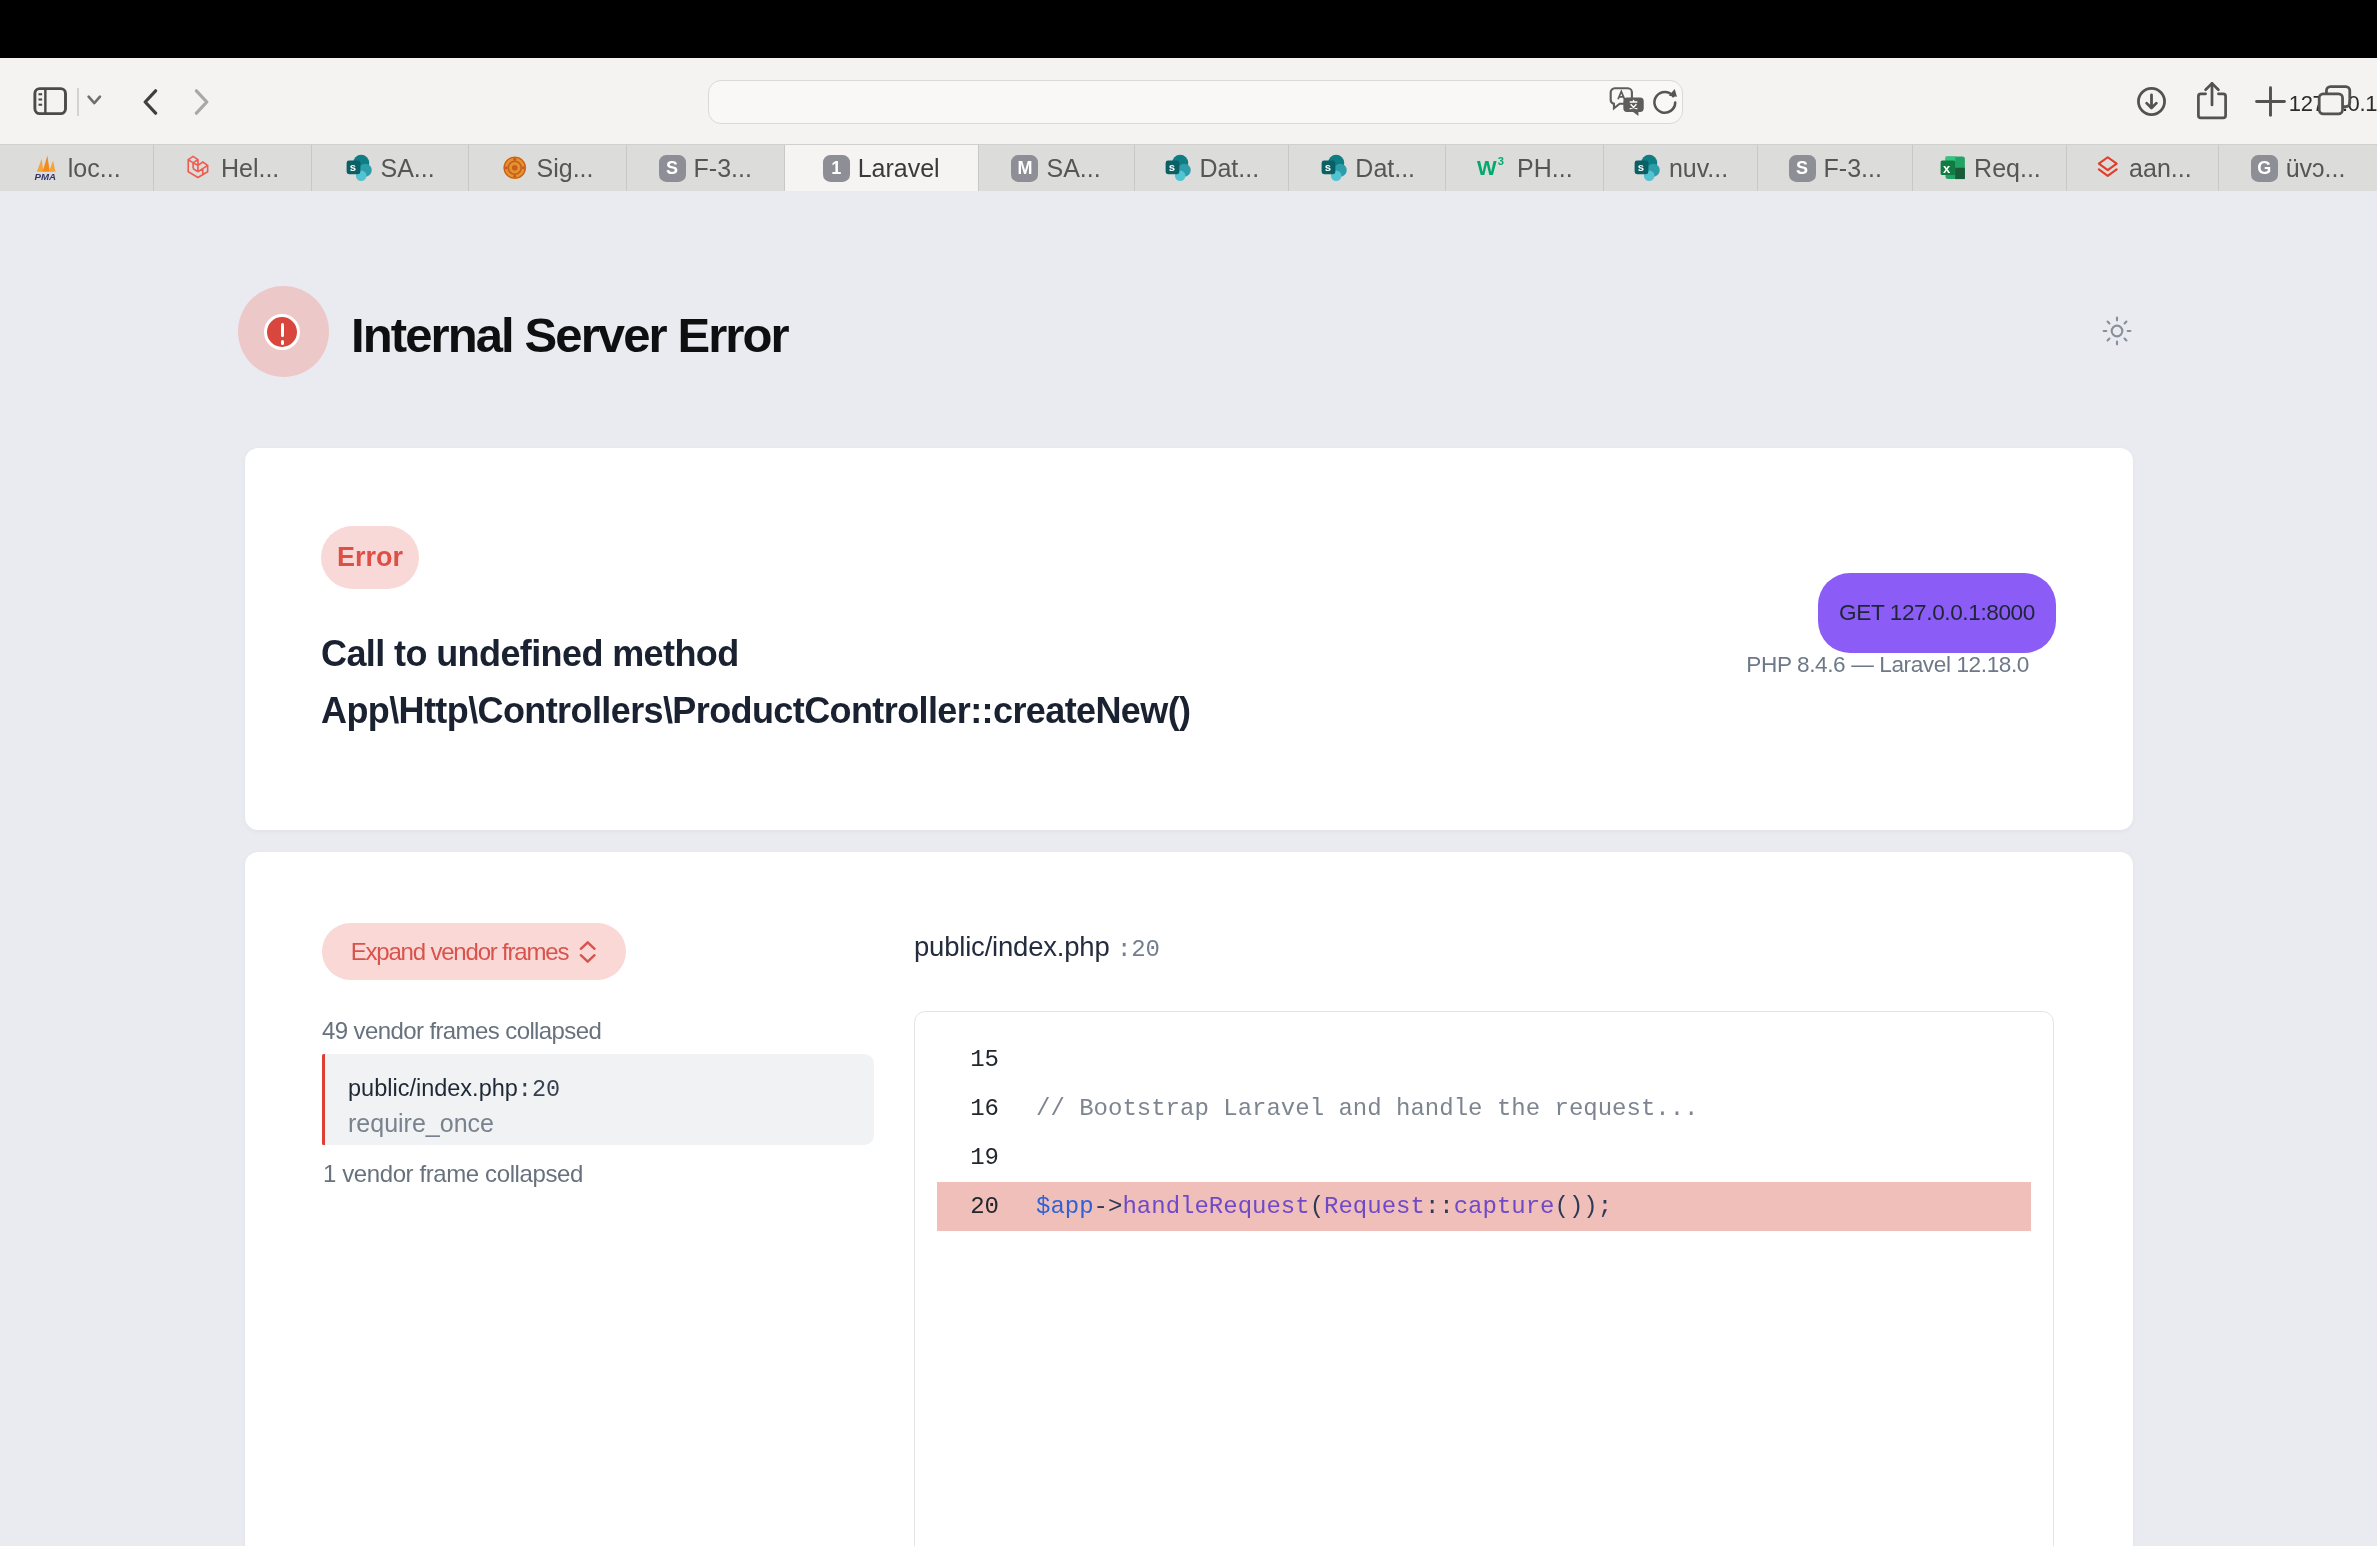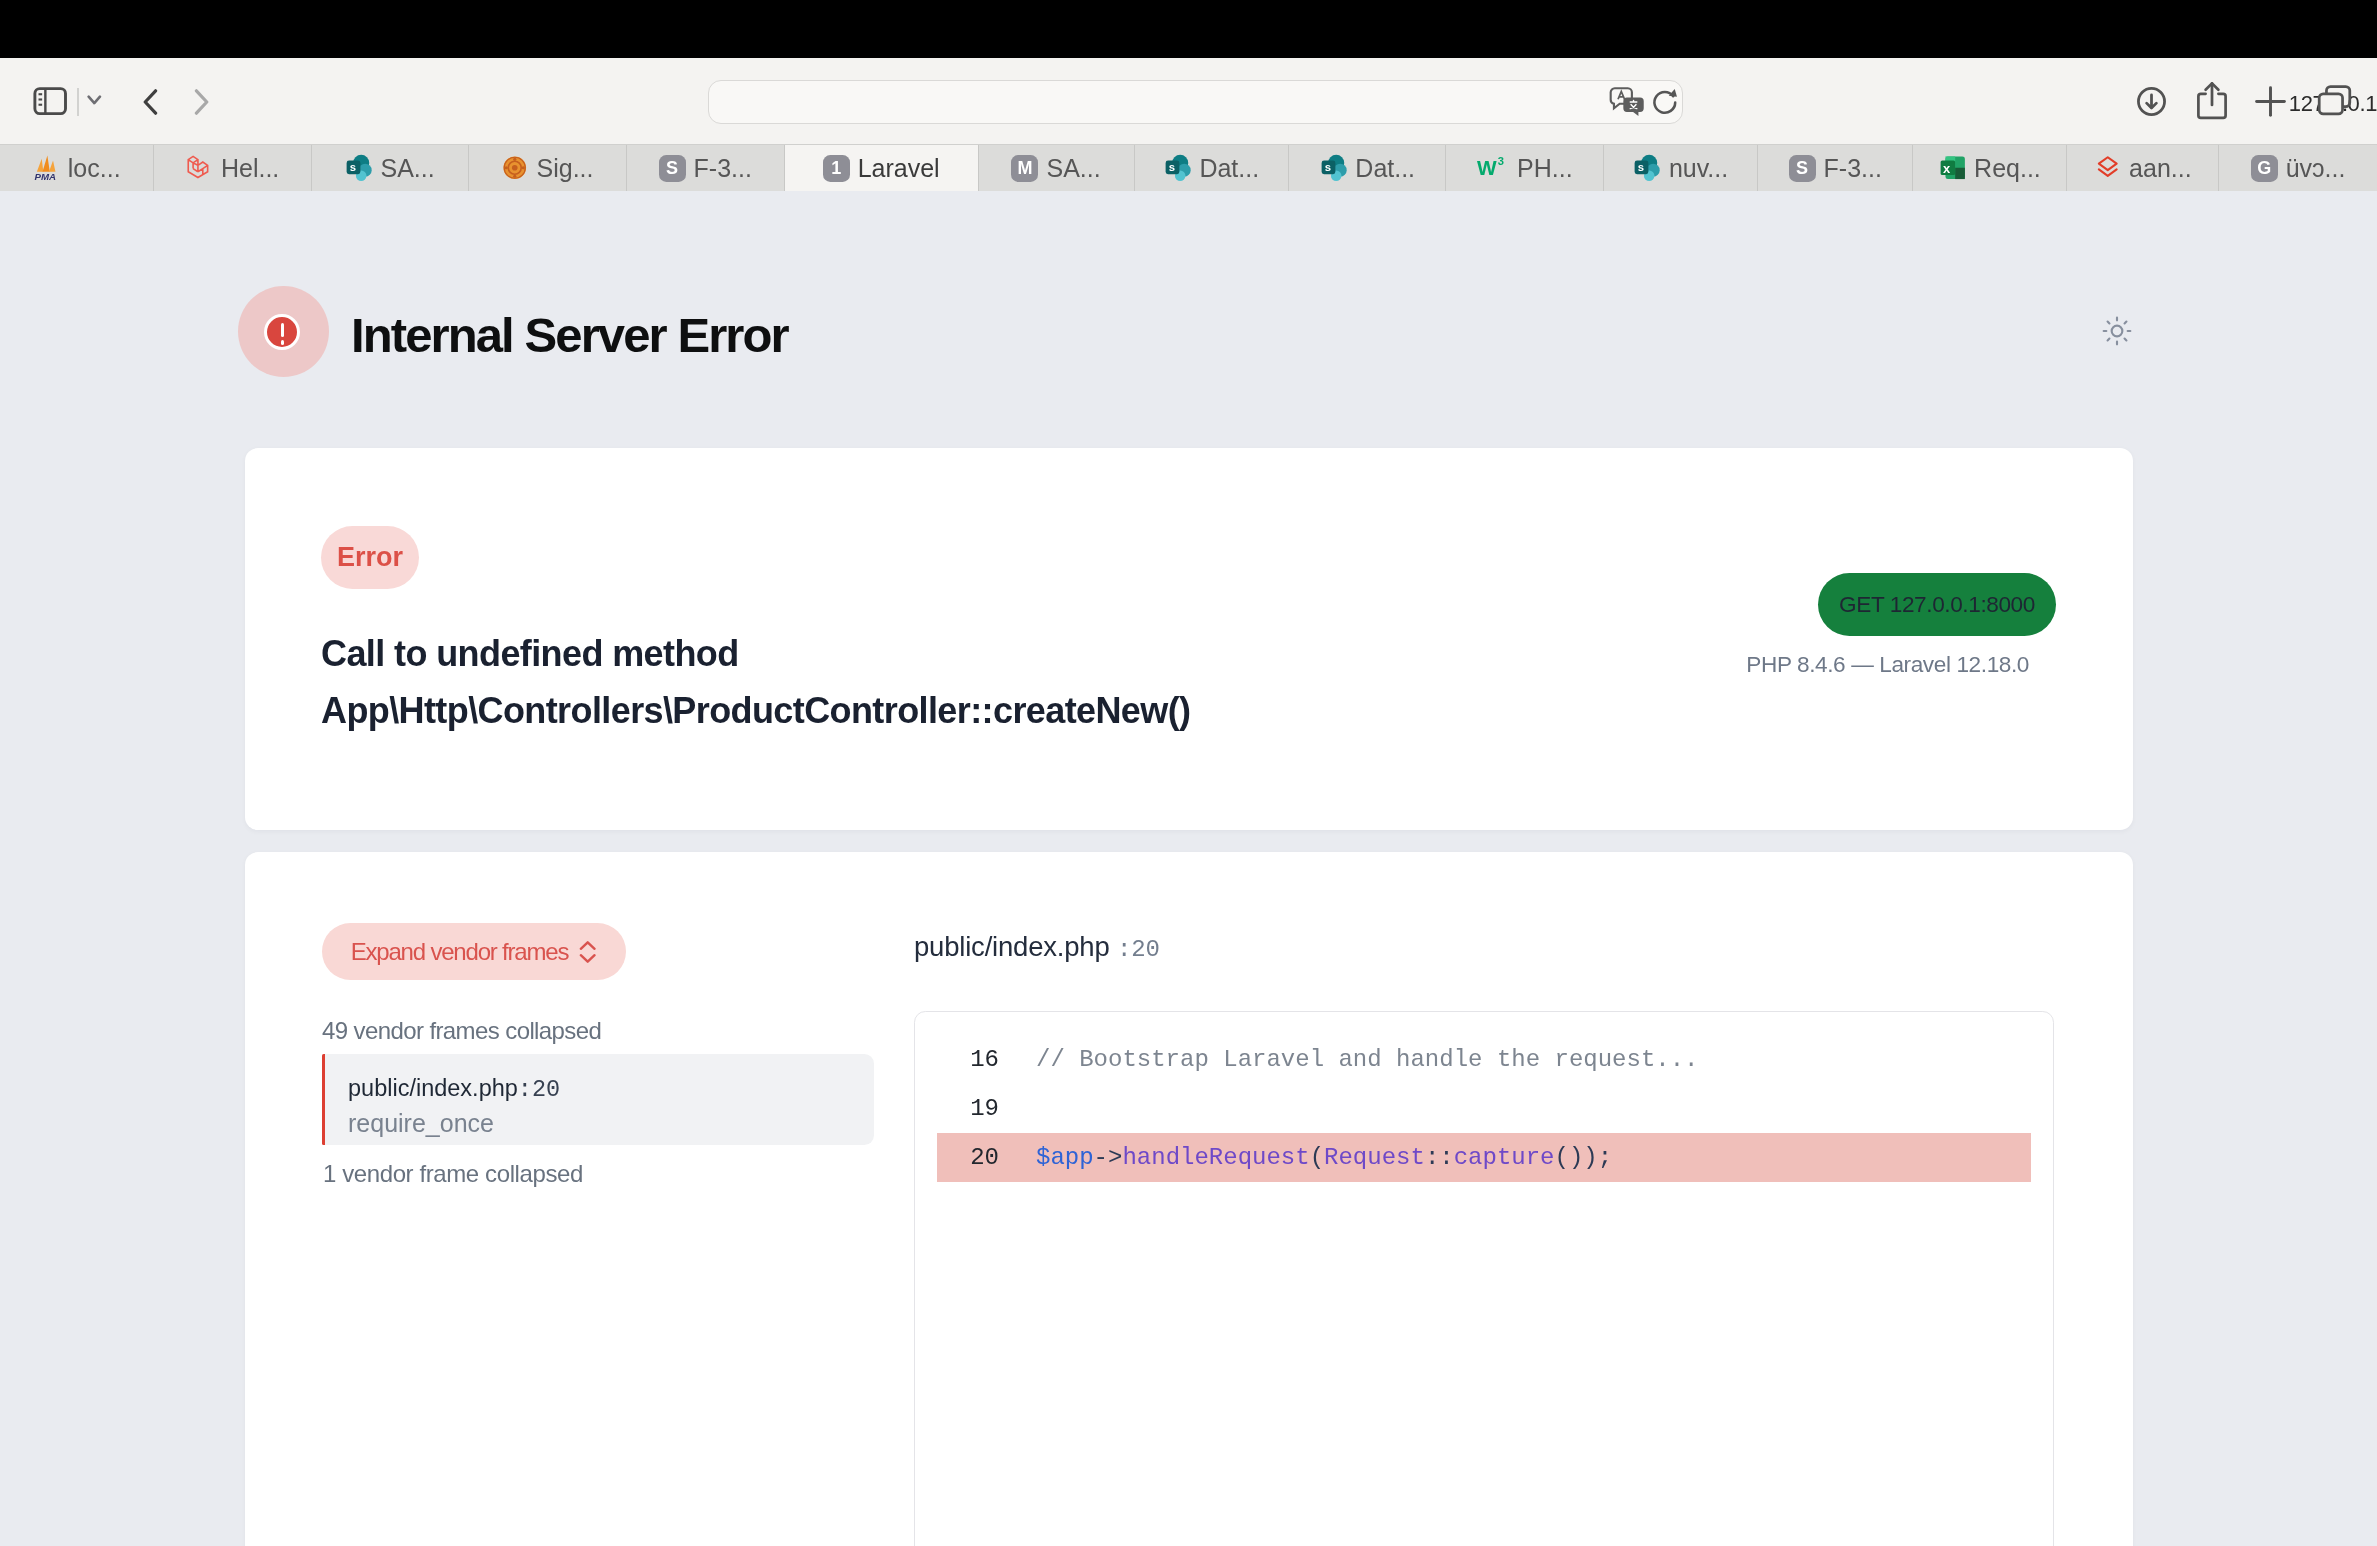--- a/index.html
+++ b/index.html
@@ -26,21 +26,21 @@
 #hdrred { left:264px; top:314px; width:36px; height:36px; border-radius:50%; background:#d9463e; border:3.2px solid #fff; }
 #hdrex1 { left:281px; top:323px; width:3.2px; height:13.7px; border-radius:1.6px; background:#fff; }
 #hdrex2 { left:281px; top:340px; width:3.2px; height:4.9px; border-radius:2.4px; background:#fff; }
 #h1 { left:351px; top:307px; font-size:49px; font-weight:bold; letter-spacing:-1.9px; color:#0e0f10; white-space:nowrap; }
 
 .card { background:#fff; border-radius:13px; box-shadow:0 1.6px 4.9px rgba(20,30,60,0.04); }
 #card1 { left:245px; top:448px; width:1888px; height:382px; }
 #card2 { left:245px; top:852px; width:1888px; height:728px; }
 
 #errbadge { left:321px; top:526px; width:98px; height:63px; border-radius:32px; background:#f9d9d7; color:#dc5047; font-size:27px; font-weight:bold; display:flex; align-items:center; justify-content:center; }
-#getchip { left:1818px; top:573px; width:238px; height:63px; border-radius:32px; background:#15803d; color:#1e2633; font-size:22.6px; letter-spacing:-0.4px; display:flex; align-items:center; justify-content:center; white-space:nowrap; }
+#getchip { left:1818px; top:573px; width:238px; height:80px; border-radius:32px; background:#8b5cf6; color:#1e2633; font-size:22.6px; letter-spacing:-0.4px; display:flex; align-items:center; justify-content:center; white-space:nowrap; }
 #phpver { left:1456px; top:652px; width:573px; text-align:right; font-size:22.6px; letter-spacing:-0.4px; color:#6e7888; white-space:nowrap; }
 #cardtitle { left:321px; top:625px; font-size:36px; font-weight:bold; letter-spacing:-0.6px; color:#1a2130; line-height:57px; white-space:nowrap; }
 
 #expill { left:322px; top:923px; width:304px; height:57px; border-radius:29px; background:#f9d8d5; color:#d9534e; font-size:24px; font-weight:normal; letter-spacing:-1.2px; display:flex; align-items:center; justify-content:center; gap:9.7px; white-space:nowrap; }
 #vf49 { left:322px; top:1017px; font-size:24px; letter-spacing:-0.6px; color:#68727f; white-space:nowrap; }
 #framebox { left:322px; top:1054px; width:552px; height:91px; background:#f1f2f4; border-left:3.2px solid #dd3f32; border-radius:1.6px 9.7px 9.7px 1.6px; }
 #framepath { left:348px; top:1075px; font-size:23.5px; color:#1f2835; white-space:nowrap; }
 #framefn { left:348px; top:1109px; font-size:25px; color:#79828f; white-space:nowrap; }
 #vf1 { left:323px; top:1160px; font-size:24px; letter-spacing:-0.4px; color:#68727f; white-space:nowrap; }
 
@@ -267,18 +267,19 @@
 </div>
 <div id="vf49" class="abs">49 vendor frames collapsed</div>
 <div id="framebox" class="abs"></div>
 <div id="framepath" class="abs">public/index.php<span style="font-family:'Liberation Mono',monospace; color:#374151;">:20</span></div>
 <div id="framefn" class="abs">require_once</div>
 <div id="vf1" class="abs">1 vendor frame collapsed</div>
 
 <div id="codehead" class="abs">public/index.php <span style="font-family:'Liberation Mono',monospace; font-weight:normal; font-size:24px; color:#737e8e;">:20</span></div>
 <div id="codebox" class="abs">
   <div id="code">
+    <div class="cl"><span class="ln">15</span><span class="ct"> </span></div>
     <div class="cl"><span class="ln">16</span><span class="ct"><span class="tk-c">// Bootstrap Laravel and handle the request...</span></span></div>
     <div class="cl"><span class="ln">19</span><span class="ct"> </span></div>
     <div class="cl hl"><span class="ln">20</span><span class="ct"><span class="tk-b">$app</span><span class="tk-d">-&gt;</span><span class="tk-p">handleRequest</span><span class="tk-d">(</span><span class="tk-p">Request</span><span class="tk-d">::</span><span class="tk-p">capture</span><span class="tk-d">());</span></span></div>
   </div>
 </div>
 
 
 </body></html>

